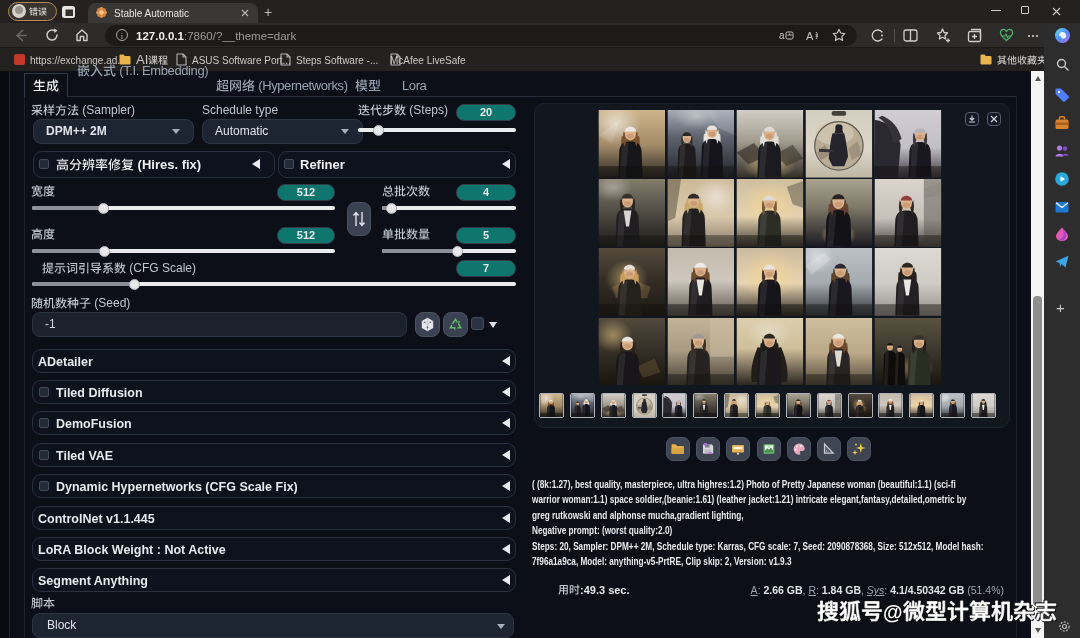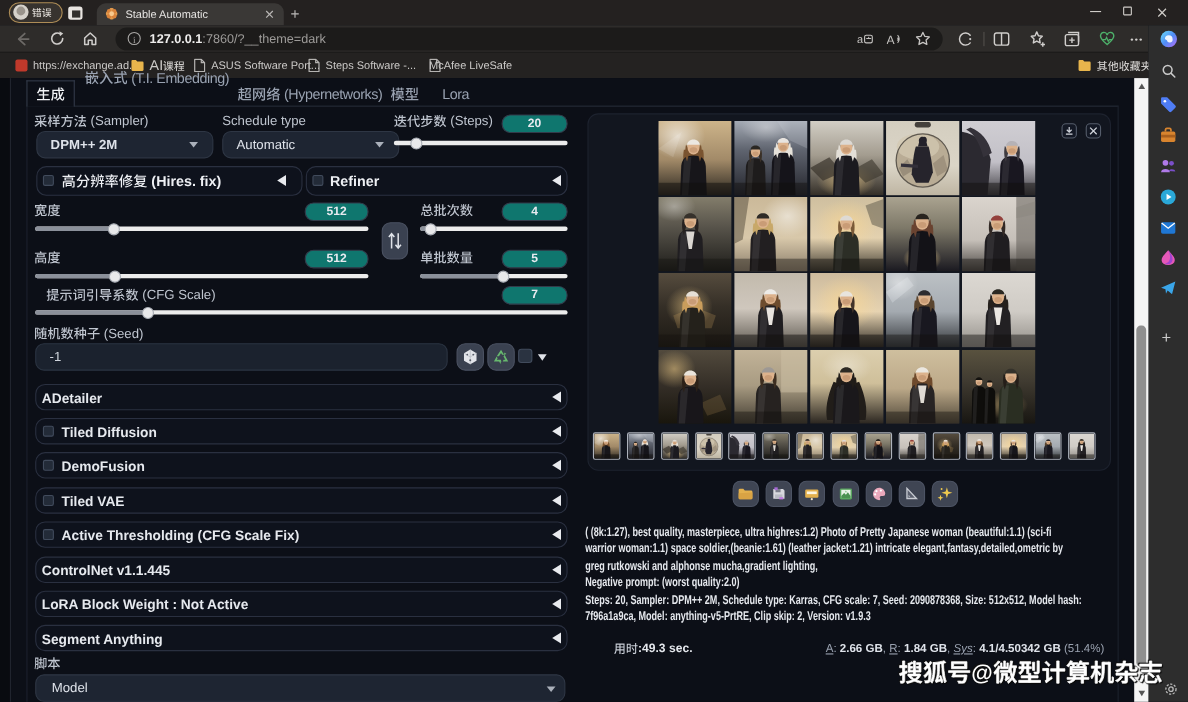--- a/index.html
+++ b/index.html
@@ -970,37 +970,37 @@
 <div class="acc" style="top:411.29999999999995px"></div>
 <div class="cb" style="left:39px;top:418.29999999999995px"></div>
 <div class="abs" style="left:56px;top:417.29999999999995px;color:#e6e9ee;font-size:12.5px;font-weight:700">DemoFusion</div>
 <div class="arrL" style="left:502px;top:418.29999999999995px"></div>
 <div class="acc" style="top:442.69999999999993px"></div>
 <div class="cb" style="left:39px;top:449.69999999999993px"></div>
 <div class="abs" style="left:56px;top:448.69999999999993px;color:#e6e9ee;font-size:12.5px;font-weight:700">Tiled VAE</div>
 <div class="arrL" style="left:502px;top:449.69999999999993px"></div>
 <div class="acc" style="top:474.0999999999999px"></div>
 <div class="cb" style="left:39px;top:481.0999999999999px"></div>
-<div class="abs" style="left:56px;top:480.0999999999999px;color:#e6e9ee;font-size:12.5px;font-weight:700">Active Thresholding (CFG Scale Fix)</div>
+<div class="abs" style="left:56px;top:480.0999999999999px;color:#e6e9ee;font-size:12.5px;font-weight:700">Dynamic Hypernetworks (CFG Scale Fix)</div>
 <div class="arrL" style="left:502px;top:481.0999999999999px"></div>
 <div class="acc" style="top:505.4999999999999px"></div>
 <div class="abs" style="left:38px;top:511.4999999999999px;color:#e6e9ee;font-size:12.5px;font-weight:700">ControlNet v1.1.445</div>
 <div class="arrL" style="left:502px;top:512.4999999999999px"></div>
 <div class="acc" style="top:536.8999999999999px"></div>
 <div class="abs" style="left:38px;top:542.8999999999999px;color:#e6e9ee;font-size:12.5px;font-weight:700">LoRA Block Weight : Not Active</div>
 <div class="arrL" style="left:502px;top:543.8999999999999px"></div>
 <div class="acc" style="top:568.2999999999998px"></div>
 <div class="abs" style="left:38px;top:574.2999999999998px;color:#e6e9ee;font-size:12.5px;font-weight:700">Segment Anything</div>
 <div class="arrL" style="left:502px;top:575.2999999999998px"></div>
 <div class="lab" style="left:31px;top:597px"><svg class="cg" width="12" height="12" viewBox="0 0 100 100">
       <use href="#u811a"></use>
     </svg><svg class="cg" width="12" height="12" viewBox="0 0 100 100">
       <use href="#u672c"></use>
     </svg></div>
-<div class="dd" style="left:32px;top:613px;width:482px;height:25px;font-size:12px;line-height:23px;padding-left:14px">Model</div>
+<div class="dd" style="left:32px;top:613px;width:482px;height:25px;font-size:12px;line-height:23px;padding-left:14px">Block</div>
 <div class="caret" style="left:497px;top:624px"></div>
 <div class="abs" style="left:534px;top:103px;width:476px;height:325px;background:#12161f;border:1px solid #1d222e;border-radius:10px"></div>
 <svg class="abs" style="left:597.5px;top:110.0px" width="67.8" height="67.8" viewBox="0 0 69 70">
     <use href="#im0"></use>
   </svg>
 <svg class="abs" style="left:666.7px;top:110.0px" width="67.8" height="67.8" viewBox="0 0 69 70">
     <use href="#im1"></use>
   </svg>
 <svg class="abs" style="left:735.9px;top:110.0px" width="67.8" height="67.8" viewBox="0 0 69 70">
     <use href="#im2"></use>

